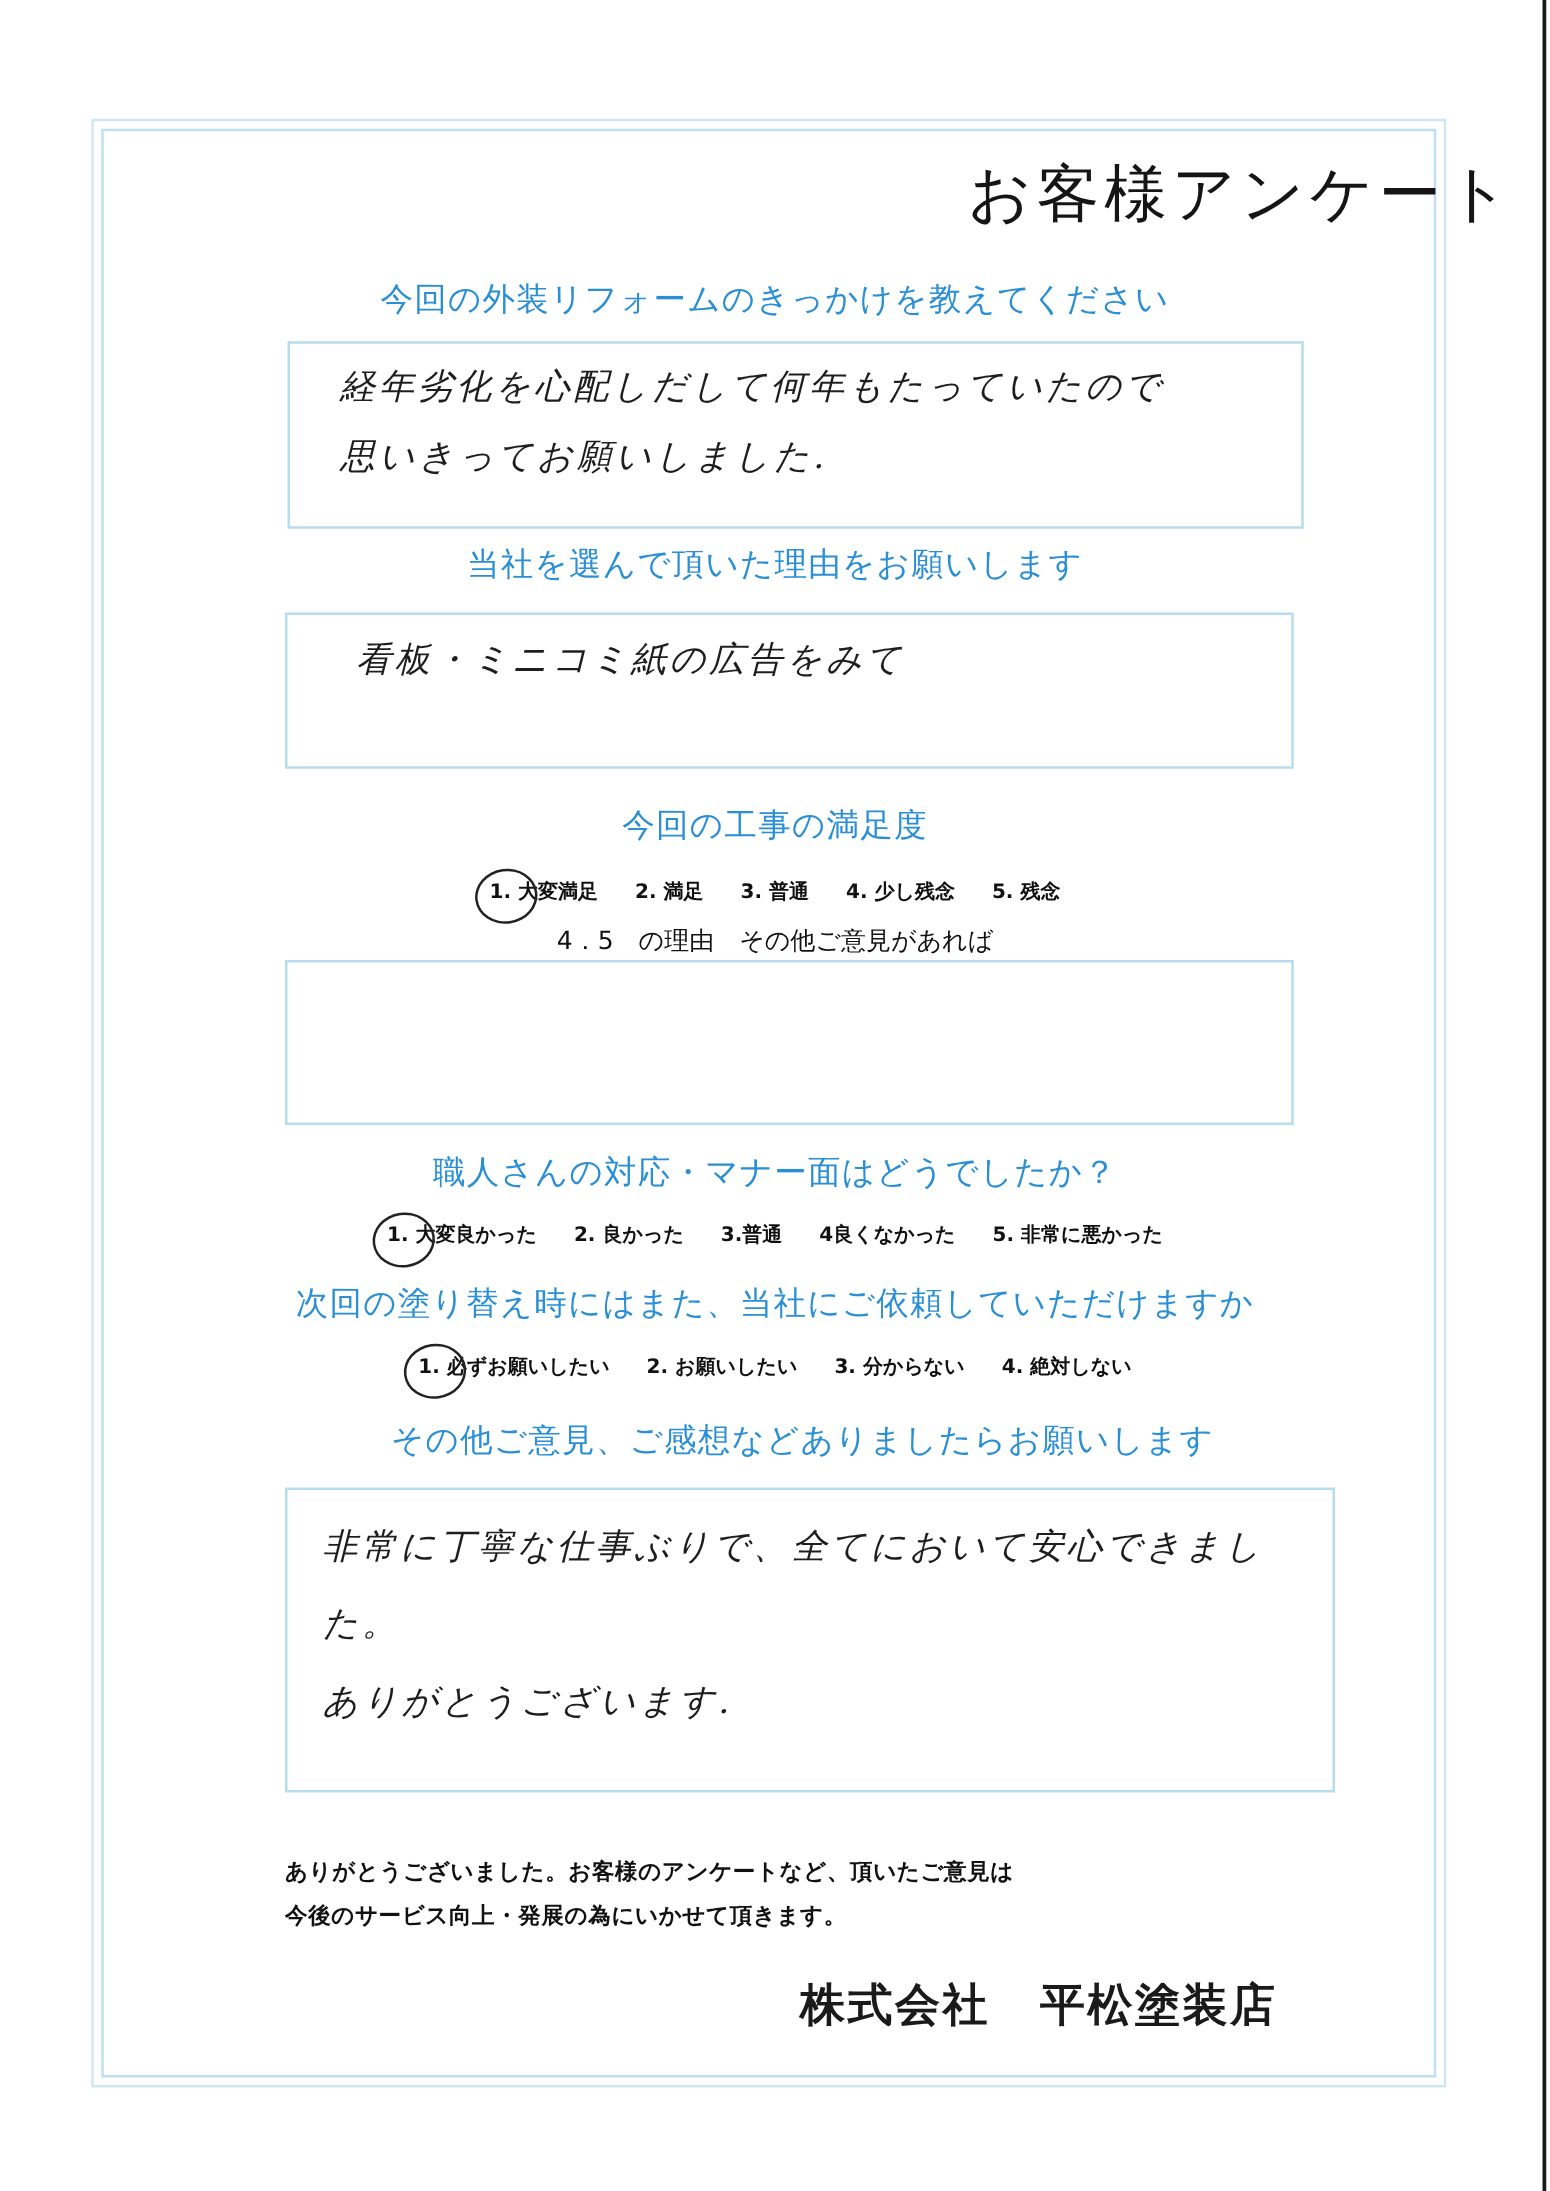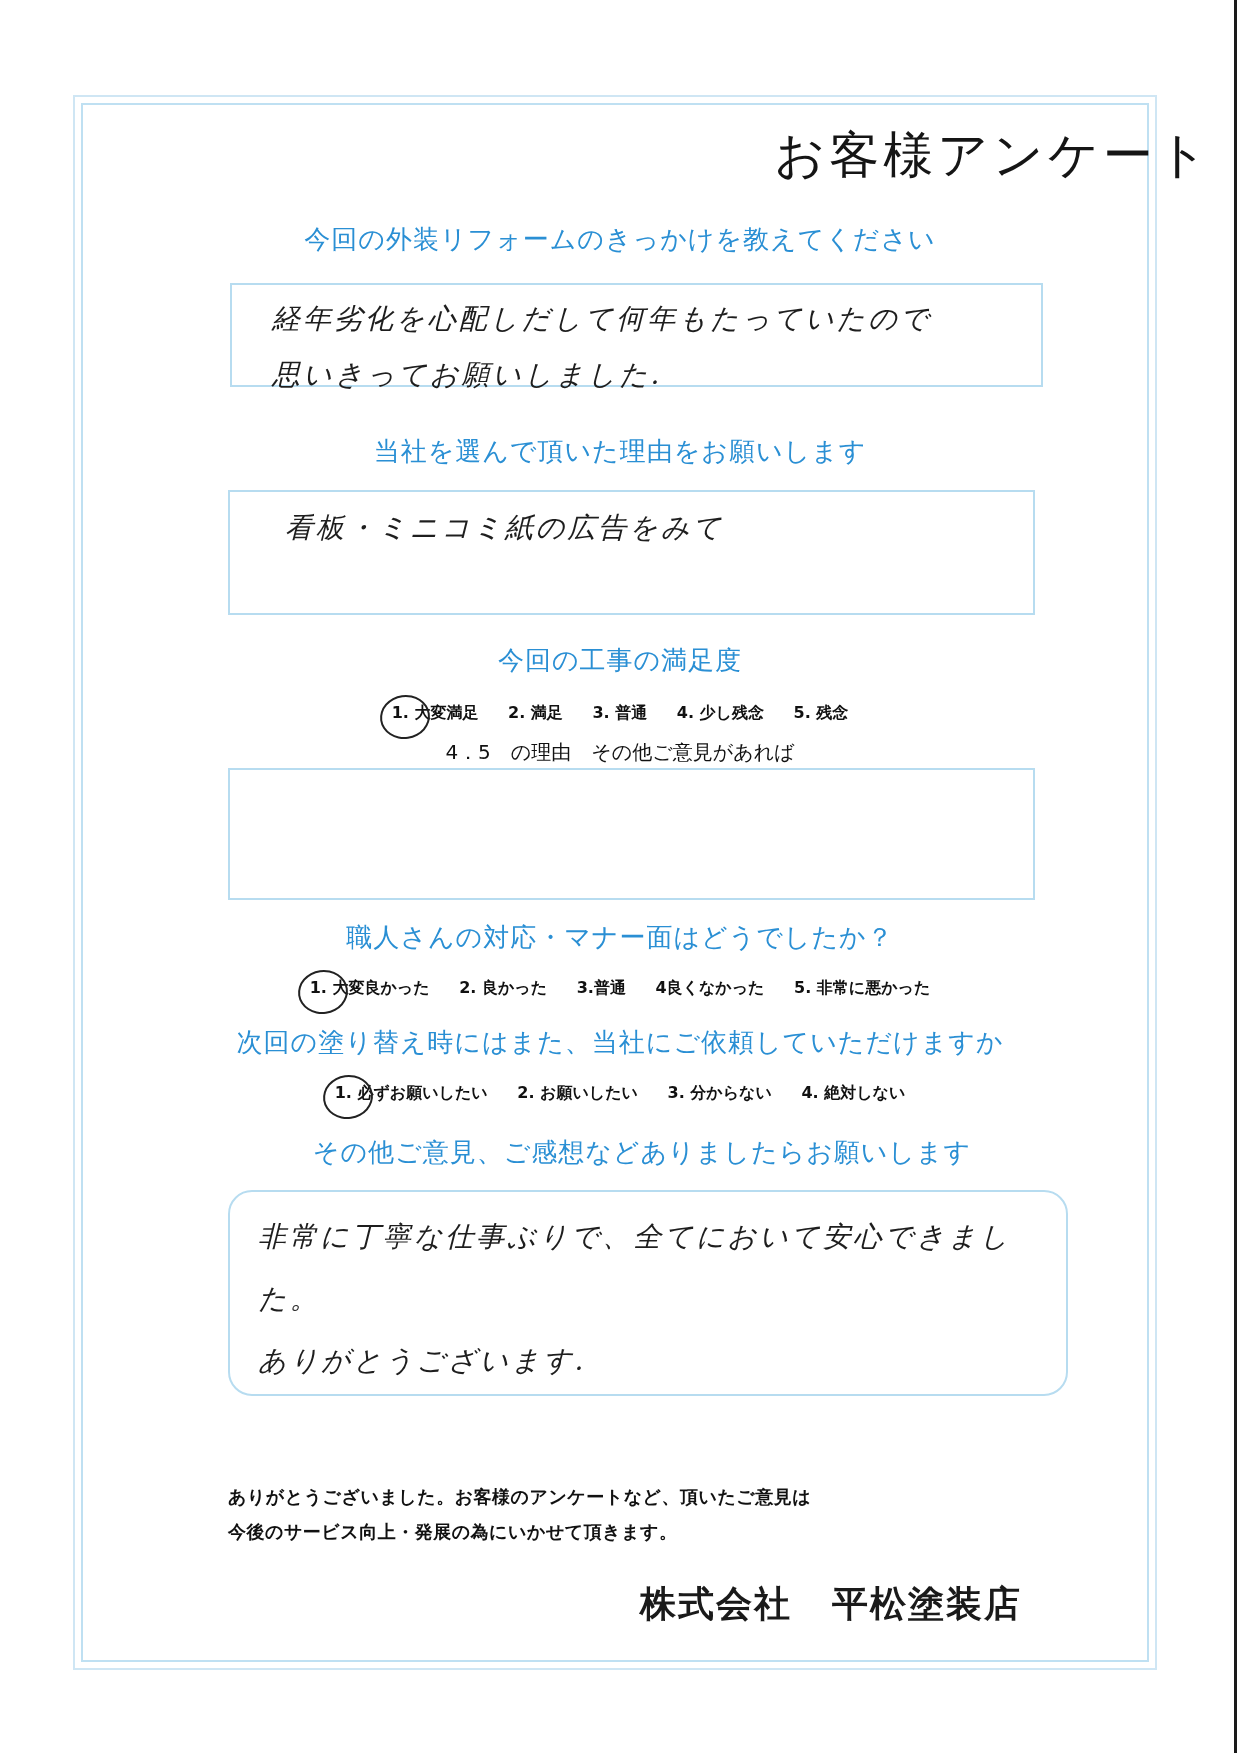--- a/index.html
+++ b/index.html
@@ -55,21 +55,21 @@
 </head>
 <body>
 
 <div class="scanline"></div>
 <div class="frame-outer"></div>
 <div class="frame-inner"></div>
 
 <div class="title">お客様アンケート</div>
 
 <div class="q-heading" style="top:222px;">今回の外装リフォームのきっかけを教えてください</div>
-<div class="answer-box" style="left:230px; top:283px; width:813px; height:104px; padding:6px 0 0 40px;">
+<div class="answer-box" style="left:230px; top:273px; width:813px; height:150px; padding:6px 0 0 40px;">
   <div class="handwriting">経年劣化を心配しだして何年もたっていたので
 思いきってお願いしました.</div>
 </div>
 
 <div class="q-heading" style="top:434px;">当社を選んで頂いた理由をお願いします</div>
 <div class="answer-box" style="left:228px; top:490px; width:807px; height:125px; padding:8px 0 0 55px;">
   <div class="handwriting">看板・ミニコミ紙の広告をみて</div>
 </div>
 
 <div class="q-heading" style="top:643px;">今回の工事の満足度</div>
@@ -96,21 +96,21 @@
 
 <div class="q-heading" style="top:1025px;">次回の塗り替え時にはまた、当社にご依頼していただけますか</div>
 <div class="options" style="top:1083px;">
   <span class="opt circled"><span>1.</span> <span>必ずお願いしたい</span></span>
   <span class="opt"><span>2.</span> <span>お願いしたい</span></span>
   <span class="opt"><span>3.</span> <span>分からない</span></span>
   <span class="opt"><span>4.</span> <span>絶対しない</span></span>
 </div>
 
 <div class="q-heading" style="top:1135px;padding-left:22px;">その他ご意見、ご感想などありましたらお願いします</div>
-<div class="answer-box" style="left:228px; top:1190px; width:840px; height:206px; padding:14px 0 0 28px;border-radius:24px;">
+<div class="answer-box" style="left:228px; top:1190px; width:840px; height:244px; padding:14px 0 0 28px;">
   <div class="handwriting" style="line-height:62px; width:760px;">非常に丁寧な仕事ぶりで、全てにおいて安心できました。
 ありがとうございます.</div>
 </div>
 
 <div class="thanks" style="top:1485px;">ありがとうございました。お客様のアンケートなど、頂いたご意見は</div>
 <div class="thanks" style="top:1520px;">今後のサービス向上・発展の為にいかせて頂きます。</div>
 
 <div class="company">
   <span>株式会社</span><span class="sep"></span><span>平松塗装店</span>
 </div>

